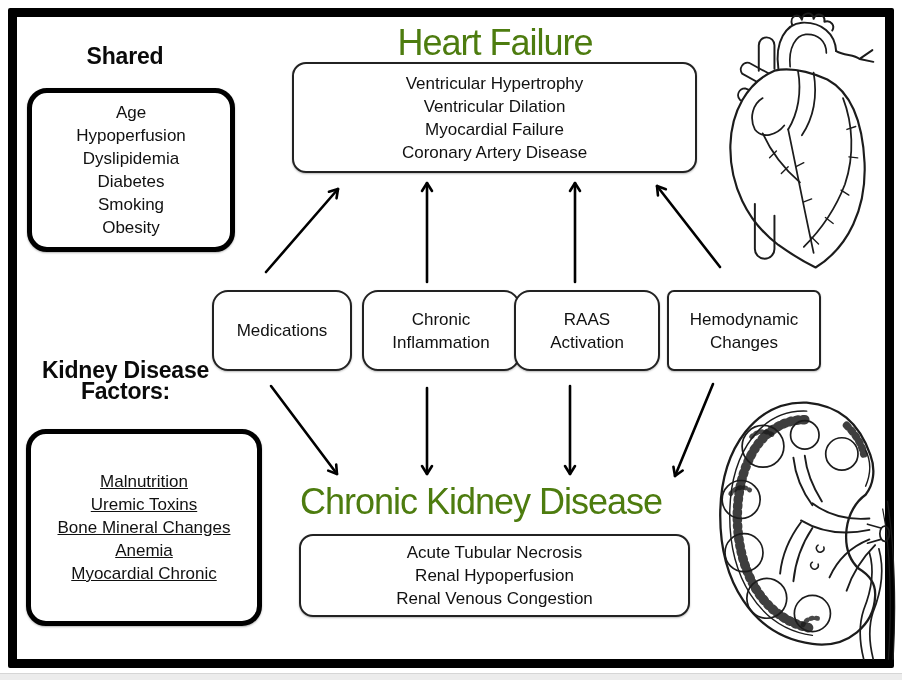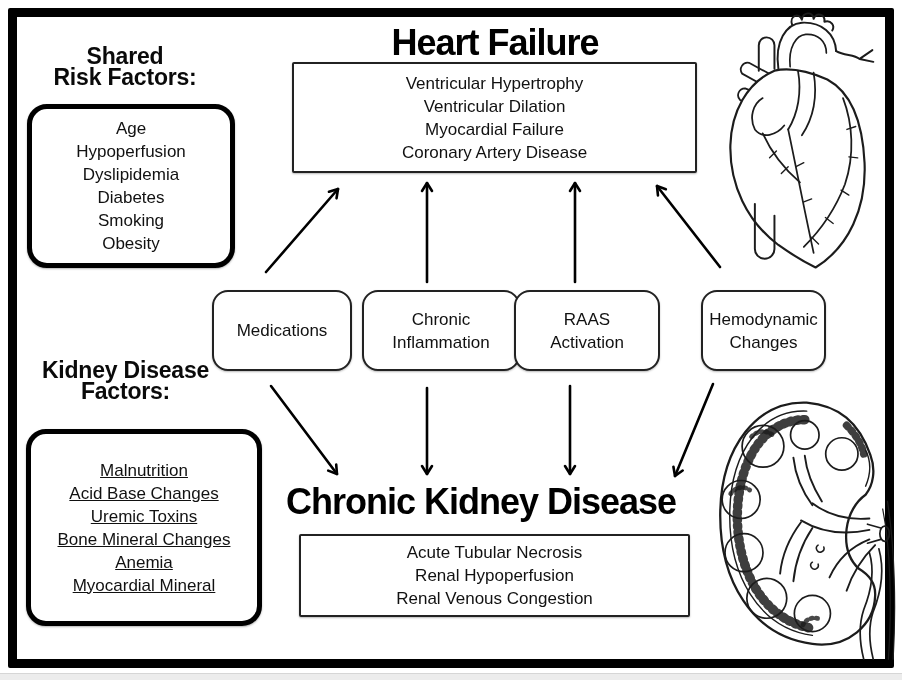--- a/index.html
+++ b/index.html
@@ -9,48 +9,48 @@
   }
   .frame{
     position:absolute;left:8px;top:8px;width:886px;height:660px;
     border:9px solid #000;border-radius:2px;box-sizing:border-box;background:#fff;
   }
   .bottom-strip{
     position:absolute;left:0;top:673px;width:902px;height:7px;background:#ececec;
     border-top:1px solid #d6d6d6;
   }
   .big-title{
-    position:absolute;text-align:center;font-weight:bold;font-size:36px;
-    letter-spacing:-1px;color:#000000;
+    position:absolute;text-align:center;font-weight:normal;font-size:36px;
+    letter-spacing:-1px;color:#4d7c0f;
   }
   .hf-title{left:345px;top:22px;width:300px;}
   .ckd-title{left:246px;top:481px;width:470px;}
   .heading{
     position:absolute;text-align:center;font-weight:bold;font-size:23px;
     line-height:21px;color:#0a0a0a;letter-spacing:-0.2px;
   }
   .shared-heading{left:30px;top:46px;width:190px;}
   .kidney-heading{left:28px;top:360px;width:195px;}
   .box{
     position:absolute;box-sizing:border-box;background:#fff;
     display:flex;flex-direction:column;justify-content:center;align-items:center;
     text-align:center;font-size:17px;line-height:23px;color:#111;
   }
-  .thin{border:2px solid #222;border-radius:2px;box-shadow:0 1px 2px rgba(0,0,0,0.28);}
+  .thin{border:2px solid #222;border-radius:14px;box-shadow:0 1px 2px rgba(0,0,0,0.28);}
   .thick{border:5px solid #000;border-radius:20px;box-shadow:0 1px 2px rgba(0,0,0,0.30);}
-  .shared-box{left:27px;top:104px;width:208px;height:164px;}
+  .shared-box{left:27px;top:88px;width:208px;height:164px;}
   .kidney-box{left:26px;top:429px;width:236px;height:197px;text-decoration:underline;}
   .hf-box{left:292px;top:62px;width:405px;height:111px;}
   .ckd-box{left:299px;top:534px;width:391px;height:83px;}
   .mech{top:290px;height:81px;border:2px solid #222;border-radius:16px;
         box-shadow:0 1px 2px rgba(0,0,0,0.28);}
   .mech-0{left:212px;width:140px;}
   .mech-1{left:362px;width:158px;}
   .mech-2{left:514px;width:146px;}
-  .mech-3{left:701px;width:125px;}
+  .mech-3{left:667px;width:154px;border-radius:7px;}
   .mech .lbl{max-width:112px;}
   .mech-2 .lbl{max-width:96px;}
   .overlay{position:absolute;left:0;top:0;width:902px;height:680px;pointer-events:none;}
   .illus{position:absolute;}
   .heart-illus{left:698px;top:8px;width:196px;height:284px;}
   .kidney-illus{left:706px;top:392px;width:190px;height:272px;}
 </style>
 </head>
 <body>
 
@@ -63,42 +63,40 @@
 
   <div class="box thin hf-box">
     <div>Ventricular Hypertrophy</div>
     <div>Ventricular Dilation</div>
     <div>Myocardial Failure</div>
     <div>Coronary Artery Disease</div>
   </div>
 
   <div class="heading shared-heading">
     <div>Shared</div>
-    <div>Risk Factors:</div>
   </div>
   <div class="box thick shared-box">
     <div>Age</div>
     <div>Hypoperfusion</div>
     <div>Dyslipidemia</div>
     <div>Diabetes</div>
     <div>Smoking</div>
     <div>Obesity</div>
   </div>
 
   <div class="heading kidney-heading">
     <div>Kidney Disease</div>
     <div>Factors:</div>
   </div>
   <div class="box thick kidney-box">
     <div>Malnutrition</div>
-    <div>Acid Base Changes</div>
     <div>Uremic Toxins</div>
     <div>Bone Mineral Changes</div>
     <div>Anemia</div>
-    <div>Myocardial Mineral</div>
+    <div>Myocardial Chronic</div>
   </div>
 
   <div class="box mech mech-0">
     <div class="lbl">Medications</div>
   </div>
   <div class="box mech mech-1">
     <div class="lbl">Chronic Inflammation</div>
   </div>
   <div class="box mech mech-2">
     <div class="lbl">RAAS Activation</div>

